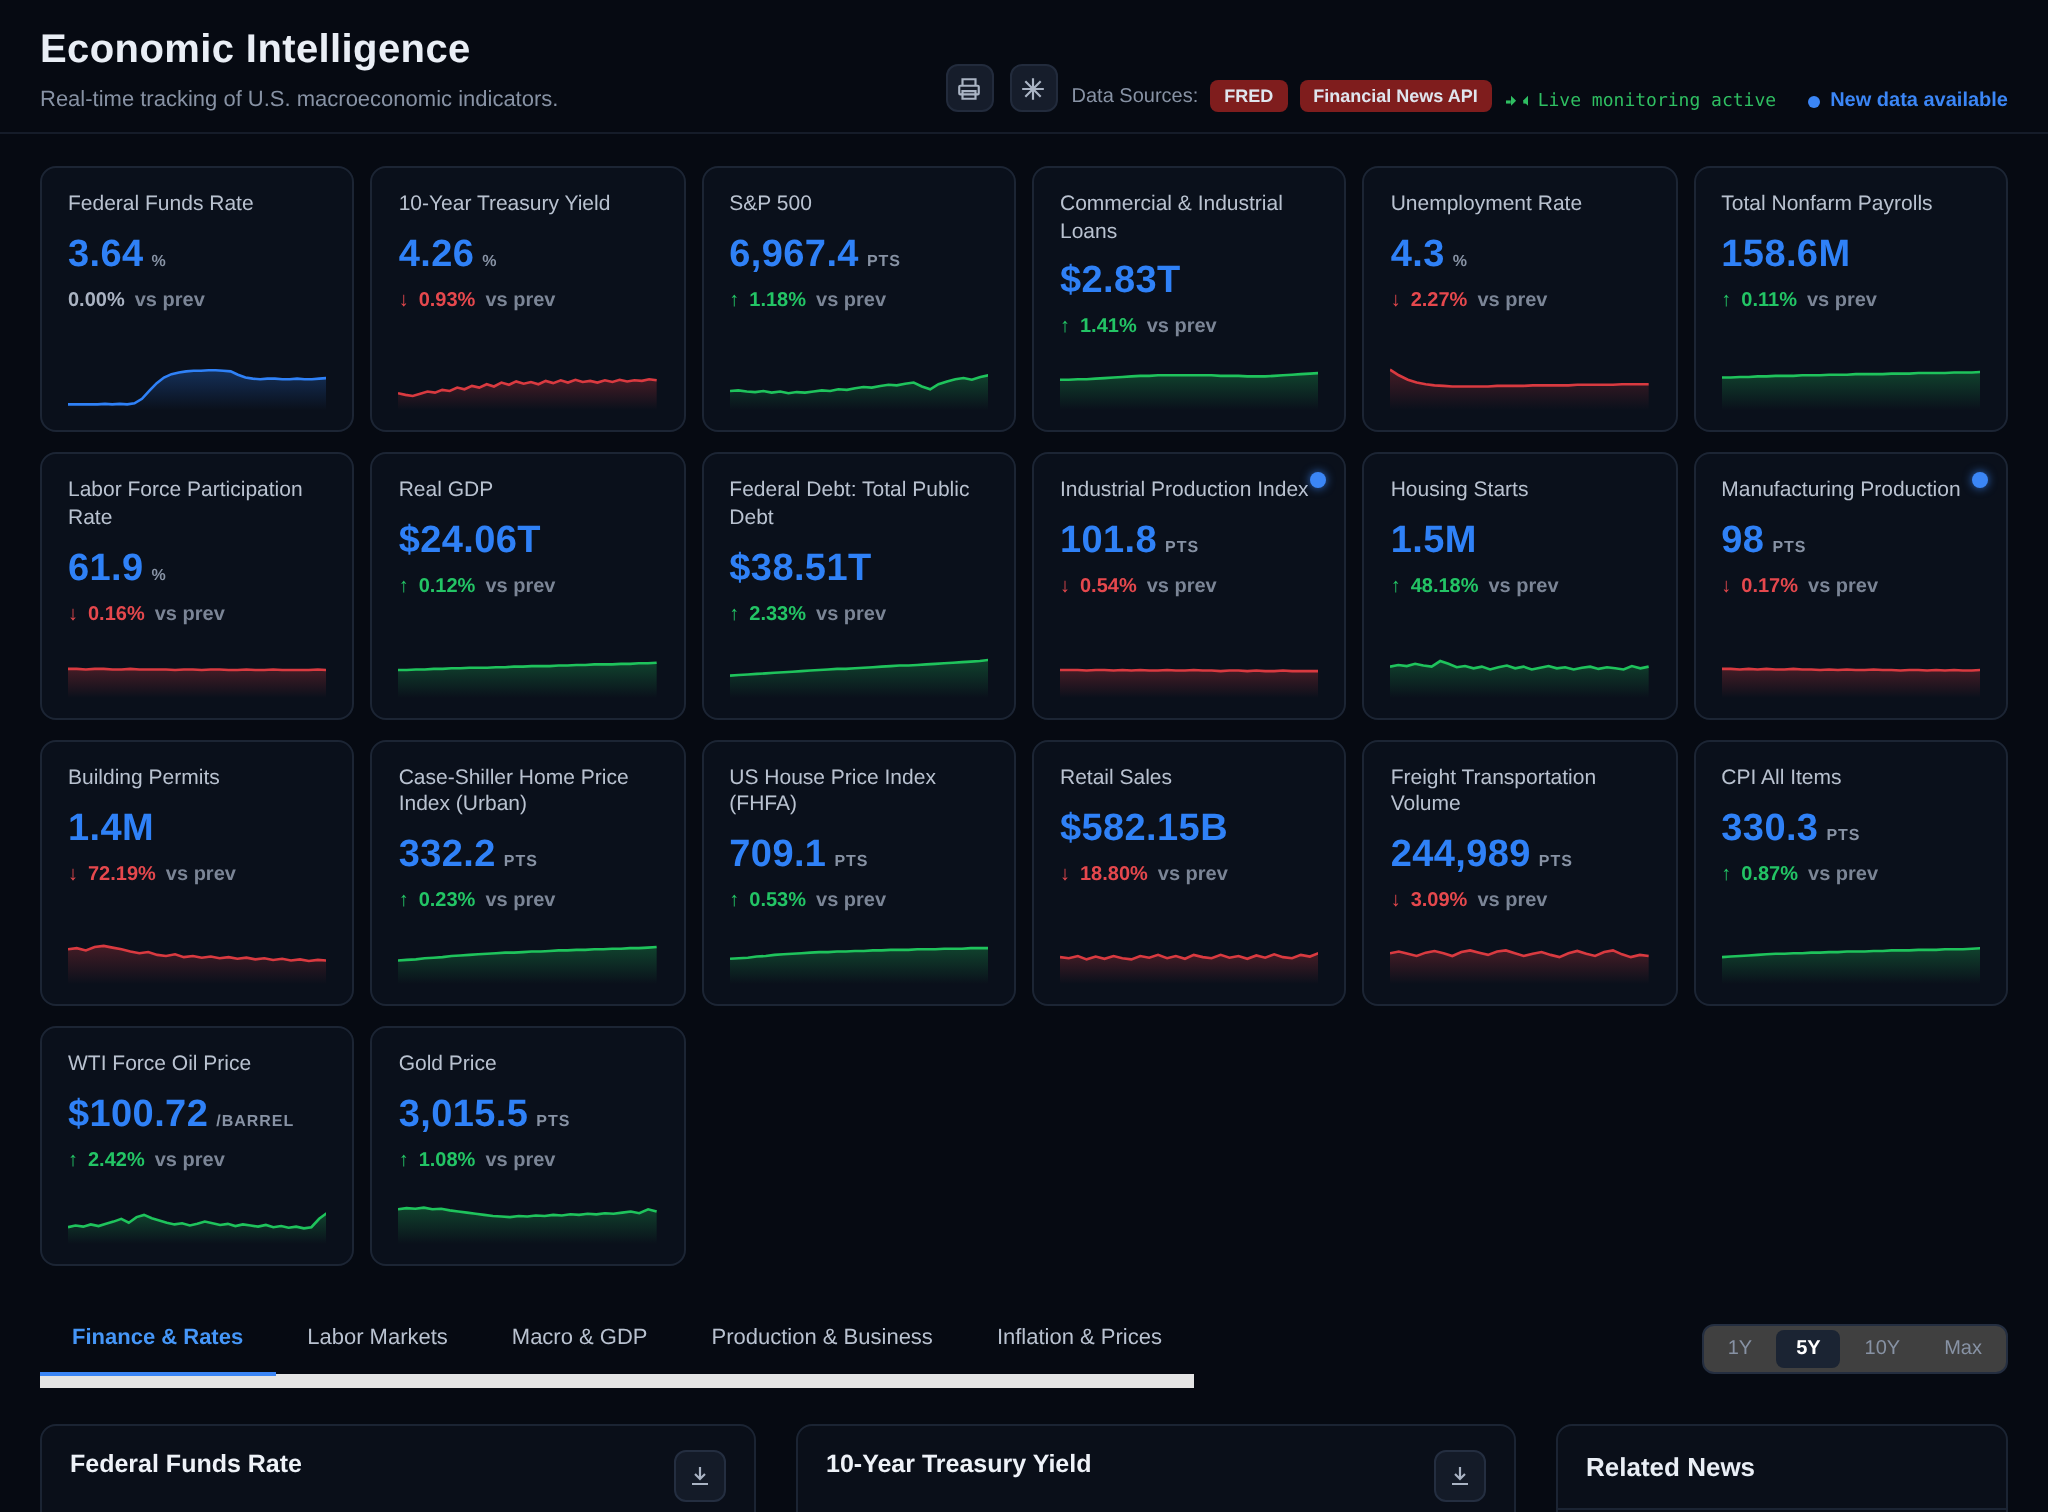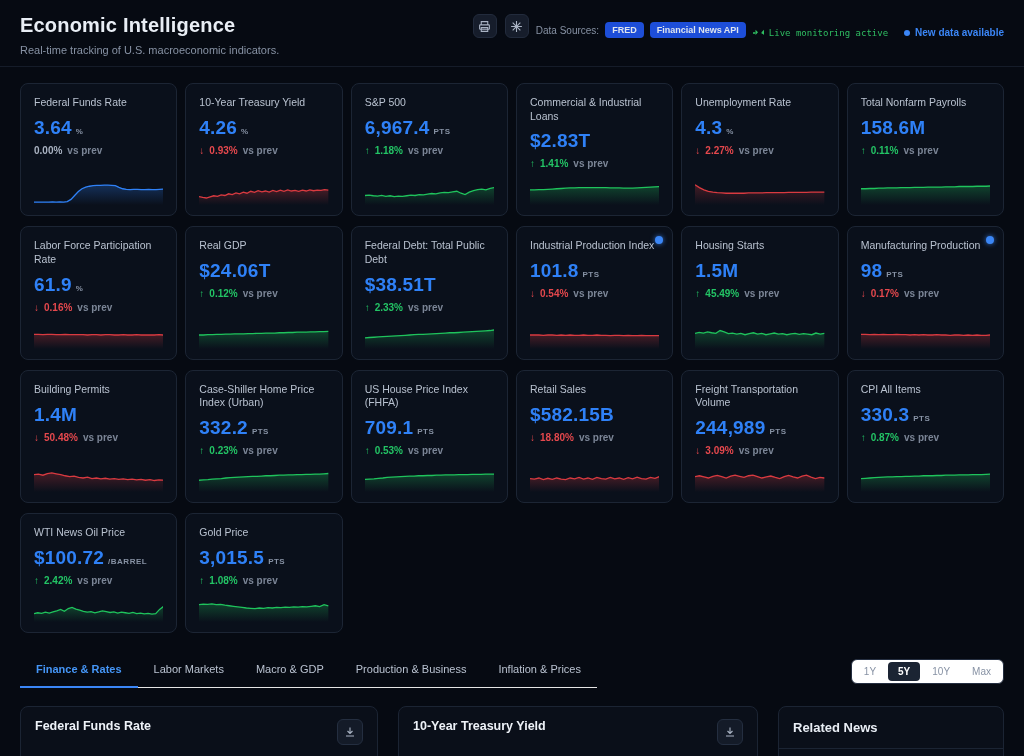--- a/index.html
+++ b/index.html
@@ -4,31 +4,31 @@
 <style>
   * { box-sizing: border-box; margin: 0; padding: 0; }
   html,body { width:1024px; height:756px; overflow:hidden; }
   body {
     background:#060a12;
     color:#e9eef5;
     font-family:"Liberation Sans", sans-serif;
     position:relative;
   }
   
-  .topbar { display:flex; justify-content:space-between; align-items:flex-start;
+  .topbar { display:flex; justify-content:space-between; align-items:flex-end;
             padding:14px 20px 10px; border-bottom:1px solid #151c29; }
   .page-title { font-size:20px; font-weight:bold; letter-spacing:.2px; }
   .page-sub { font-size:11px; color:#8792a4; margin-top:7px; }
   .top-right { display:flex; flex-direction:row; align-items:flex-end; gap:7px; }
   .icon-row { display:flex; gap:8px; }
   .icon-btn { width:24px; height:24px; background:#161d2b; border:1px solid #222b3c;
               border-radius:6px; display:flex; align-items:center; justify-content:center; cursor:pointer; }
   .icon-btn svg { stroke:#aab4c4; }
   .sources-row { display:flex; align-items:center; gap:6px; font-size:10px; color:#8792a4; }
-  .badge { background:#1d4ed8; color:#dfe5ee; font-size:9px; font-weight:bold;
+  .badge { background:#7f1d1d; color:#dfe5ee; font-size:9px; font-weight:bold;
            padding:3px 7px; border-radius:4px; }
   .status-row { display:flex; align-items:center; gap:16px; }
   .live { display:flex; align-items:center; gap:5px; font-family:"DejaVu Sans Mono", monospace;
           font-size:9px; color:#2fbf62; }
   .newdata { display:flex; align-items:center; gap:5px; font-size:10px; color:#3b86f6; font-weight:bold; }
   .newdata .dot { width:6px; height:6px; border-radius:50%; background:#3b86f6; }
   
   .cards-grid { display:grid; grid-template-columns:repeat(6,1fr); gap:10px 8px; margin:16px 20px 0; }
   .card { position:relative; background:#0a101b; border:1px solid #1c2534; border-radius:8px;
           padding:12px 13px 10px; display:flex; flex-direction:column; cursor:pointer; }
@@ -41,24 +41,24 @@
   .dir-up .arrow, .dir-up .pct { color:#23c465; }
   .dir-down .arrow, .dir-down .pct { color:#e5484d; }
   .dir-flat .pct { color:#aab3c2; }
   .vs { color:#7b8596; font-size:10px;font-weight:bold; }
   .spark-wrap { margin-top:auto; padding-top:8px; }
   .spark-wrap svg { display:block; width:100%; height:28px; }
   .card-dot { position:absolute; top:9px; right:9px; width:8px; height:8px; border-radius:50%;
               background:#3b86f6; box-shadow:0 0 5px rgba(59,134,246,.8); }
   
   .tabs-row { margin:22px 20px 0; display:flex; justify-content:space-between; align-items:center; }
-  .tabs { display:inline-flex; border-bottom:1px solid #e5e5e5; }
+  .tabs { display:inline-flex; border-bottom:7px solid #e5e5e5; }
   .tab { font-size:11px; color:#b9c2d0; padding:8px 16px 11px; cursor:pointer; white-space:nowrap; }
   .tab.active { color:#4596f7; font-weight:bold; border-bottom:2px solid #3b86f6; margin-bottom:-1px; }
-  .range-group { display:flex; gap:2px; border:1px solid #242e40; background:#ffffff;
+  .range-group { display:flex; gap:2px; border:1px solid #242e40; background:#404040;
                  border-radius:6px; padding:2px; }
   .range-btn { font-size:10px; color:#8792a4; padding:4px 10px; border-radius:4px; cursor:pointer; }
   .range-btn.active { background:#1b2433; color:#fff; font-weight:bold; }
   
   .bottom { margin:18px 20px 0; display:flex; gap:20px; align-items:stretch; }
   .panel { background:#0a0f19; border:1px solid #1b2433; border-radius:8px; height:240px; overflow:hidden; }
   .chart-panel { padding:12px 14px; }
   .chart-left { flex:0 0 358px; }
   .chart-mid  { flex:0 0 360px; }
   .chart-head { display:flex; justify-content:space-between; align-items:flex-start; }
@@ -351,21 +351,21 @@
       </div>
       <span class="card-dot"></span>
     </div>
     <div class="card">
       <div class="card-title">Housing Starts</div>
       <div class="value-row">
         <span class="card-value">1.5M</span>
       </div>
       <div class="change-row dir-up">
         <span class="arrow">↑</span>
-        <span class="pct">45.49%</span>
+        <span class="pct">48.18%</span>
         <span class="vs">vs prev</span>
       </div>
       <div class="spark-wrap">
         <svg viewBox="0 0 100 30" preserveAspectRatio="none">
           <defs>
             <linearGradient id="sg10" x1="0" y1="0" x2="0" y2="1">
               <stop offset="0%" stop-color="#1fc35c" stop-opacity="0.28"></stop>
               <stop offset="100%" stop-color="#1fc35c" stop-opacity="0"></stop>
             </linearGradient>
           </defs>
@@ -399,21 +399,21 @@
       </div>
       <span class="card-dot"></span>
     </div>
     <div class="card">
       <div class="card-title">Building Permits</div>
       <div class="value-row">
         <span class="card-value">1.4M</span>
       </div>
       <div class="change-row dir-down">
         <span class="arrow">↓</span>
-        <span class="pct">50.48%</span>
+        <span class="pct">72.19%</span>
         <span class="vs">vs prev</span>
       </div>
       <div class="spark-wrap">
         <svg viewBox="0 0 100 30" preserveAspectRatio="none">
           <defs>
             <linearGradient id="sg12" x1="0" y1="0" x2="0" y2="1">
               <stop offset="0%" stop-color="#d93a40" stop-opacity="0.28"></stop>
               <stop offset="100%" stop-color="#d93a40" stop-opacity="0"></stop>
             </linearGradient>
           </defs>
@@ -535,21 +535,21 @@
               <stop offset="0%" stop-color="#1fc35c" stop-opacity="0.28"></stop>
               <stop offset="100%" stop-color="#1fc35c" stop-opacity="0"></stop>
             </linearGradient>
           </defs>
           <path d="M0.0,15.6 L3.4,15.3 L6.9,15.0 L10.3,14.7 L13.8,14.4 L17.2,14.1 L20.7,13.8 L24.1,13.8 L27.6,13.5 L31.0,13.5 L34.5,13.2 L37.9,13.2 L41.4,12.9 L44.8,12.9 L48.3,12.6 L51.7,12.6 L55.2,12.6 L58.6,12.3 L62.1,12.3 L65.5,12.0 L69.0,12.0 L72.4,12.0 L75.9,11.7 L79.3,11.7 L82.8,11.7 L86.2,11.4 L89.7,11.4 L93.1,11.4 L96.6,11.1 L100.0,10.8 L100,30 L0,30 Z" fill="url(#sg17)" stroke="none"></path>
           <path d="M0.0,15.6 L3.4,15.3 L6.9,15.0 L10.3,14.7 L13.8,14.4 L17.2,14.1 L20.7,13.8 L24.1,13.8 L27.6,13.5 L31.0,13.5 L34.5,13.2 L37.9,13.2 L41.4,12.9 L44.8,12.9 L48.3,12.6 L51.7,12.6 L55.2,12.6 L58.6,12.3 L62.1,12.3 L65.5,12.0 L69.0,12.0 L72.4,12.0 L75.9,11.7 L79.3,11.7 L82.8,11.7 L86.2,11.4 L89.7,11.4 L93.1,11.4 L96.6,11.1 L100.0,10.8" fill="none" stroke="#1fc35c" stroke-width="1.3" vector-effect="non-scaling-stroke"></path>
         </svg>
       </div>
     </div>
     <div class="card">
-      <div class="card-title">WTI News Oil Price</div>
+      <div class="card-title">WTI Force Oil Price</div>
       <div class="value-row">
         <span class="card-value">$100.72</span>
         <span class="card-unit">/BARREL</span>
       </div>
       <div class="change-row dir-up">
         <span class="arrow">↑</span>
         <span class="pct">2.42%</span>
         <span class="vs">vs prev</span>
       </div>
       <div class="spark-wrap">

